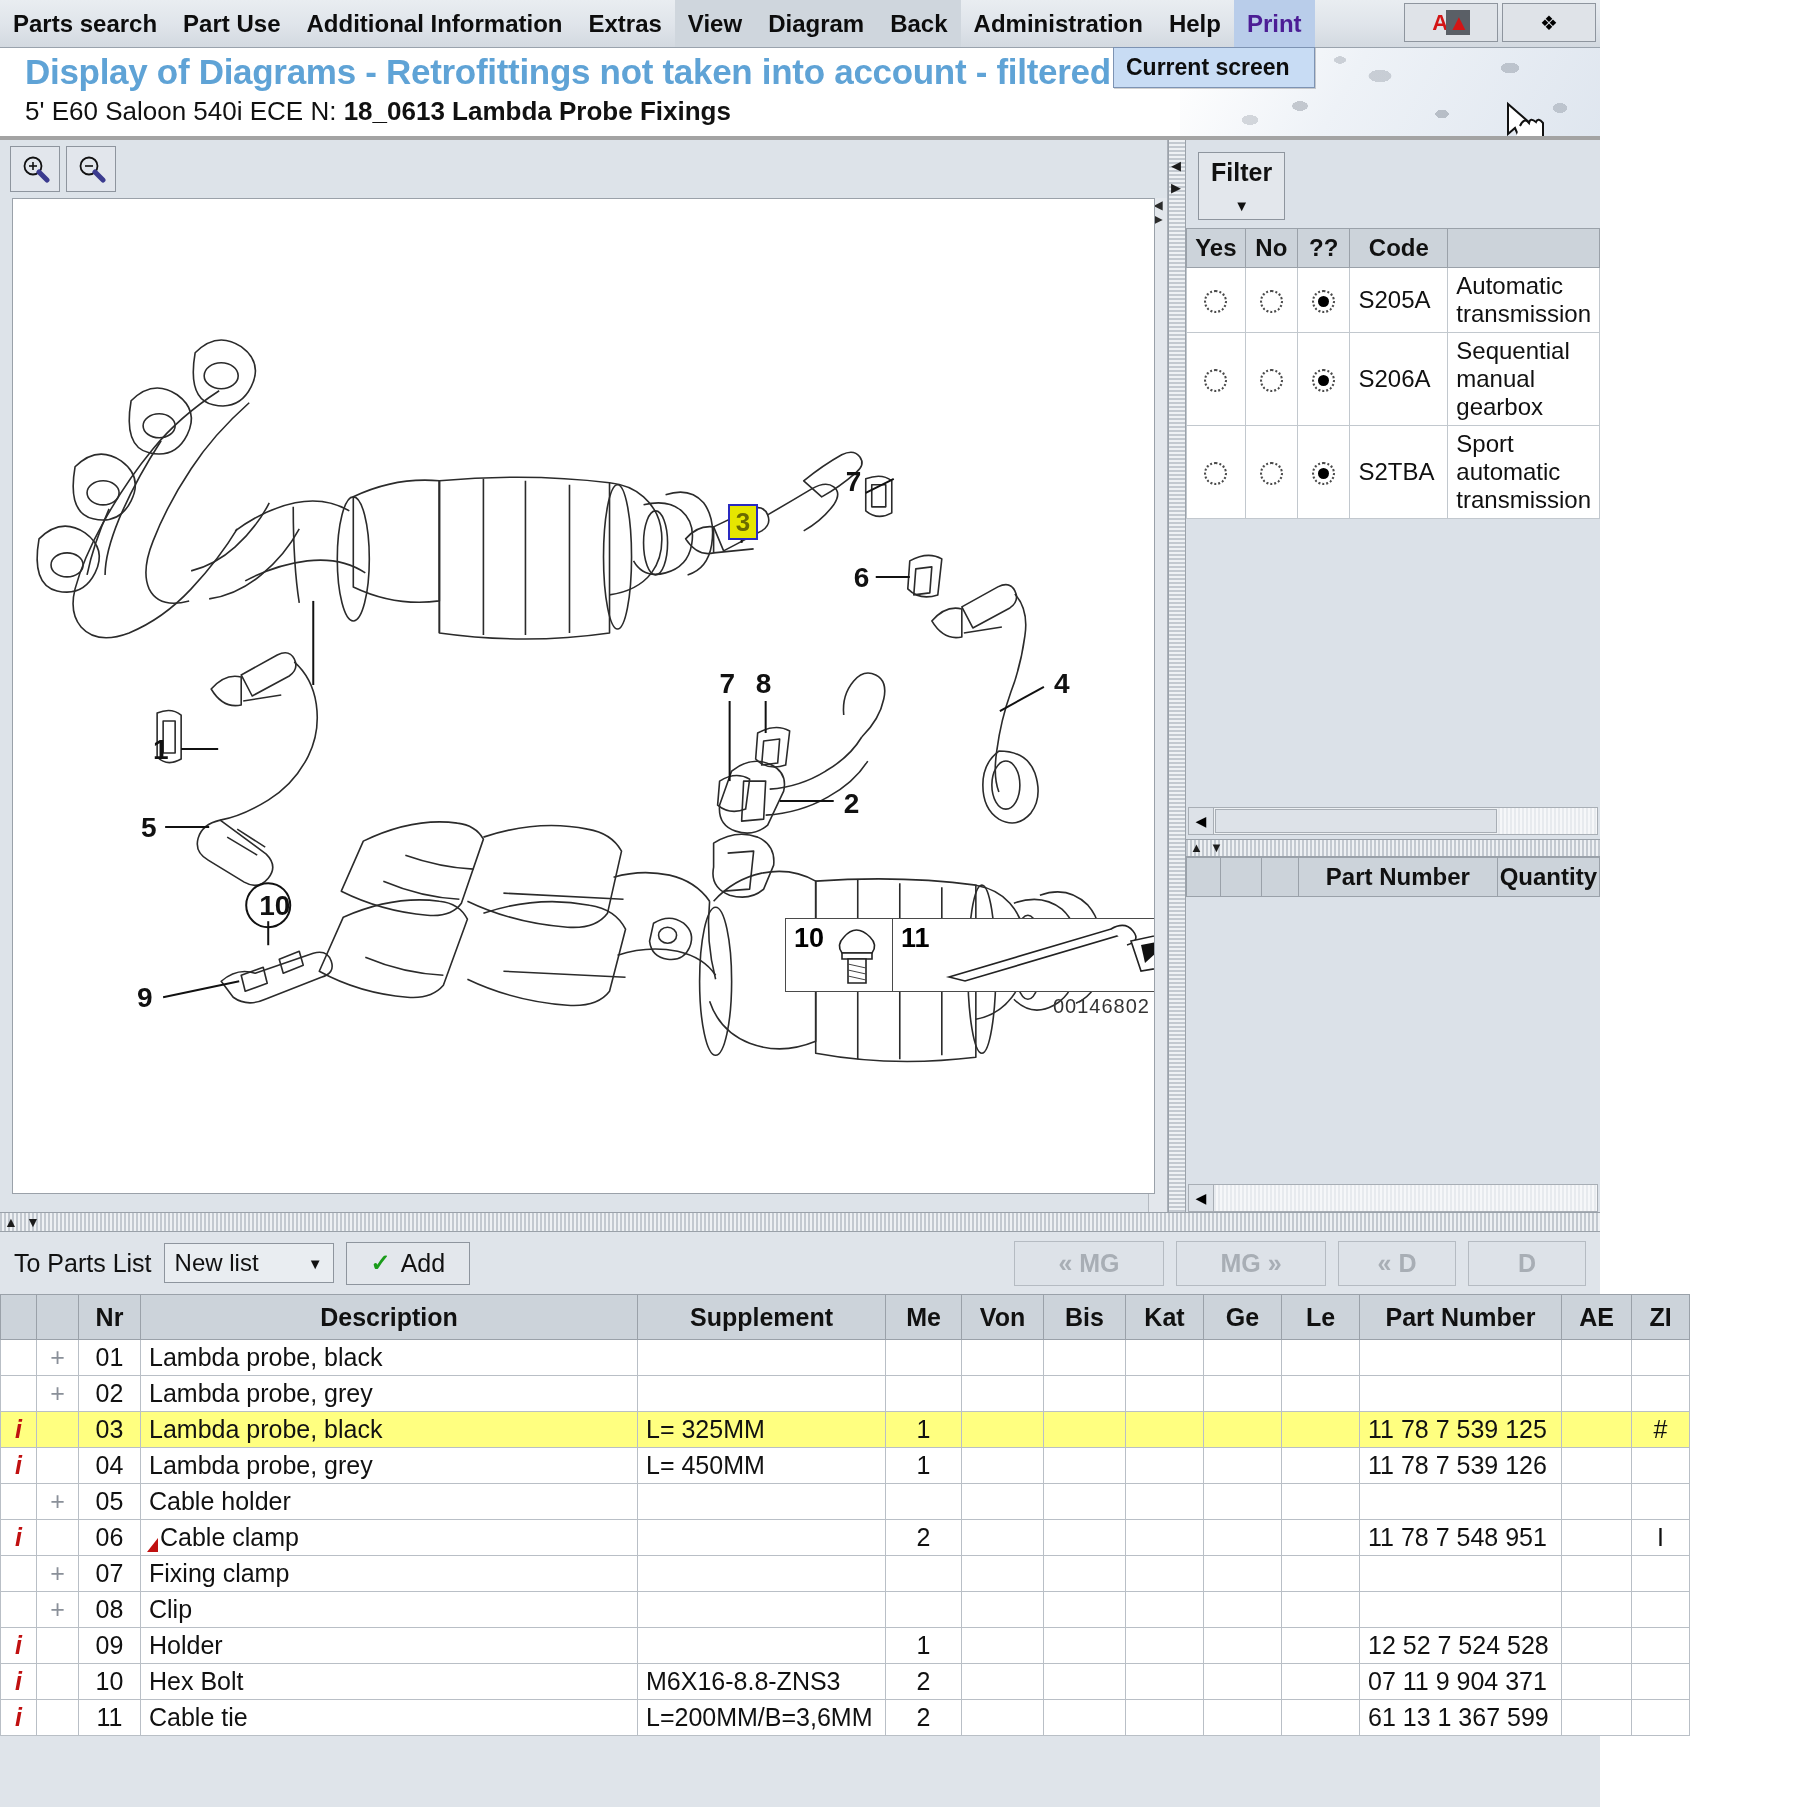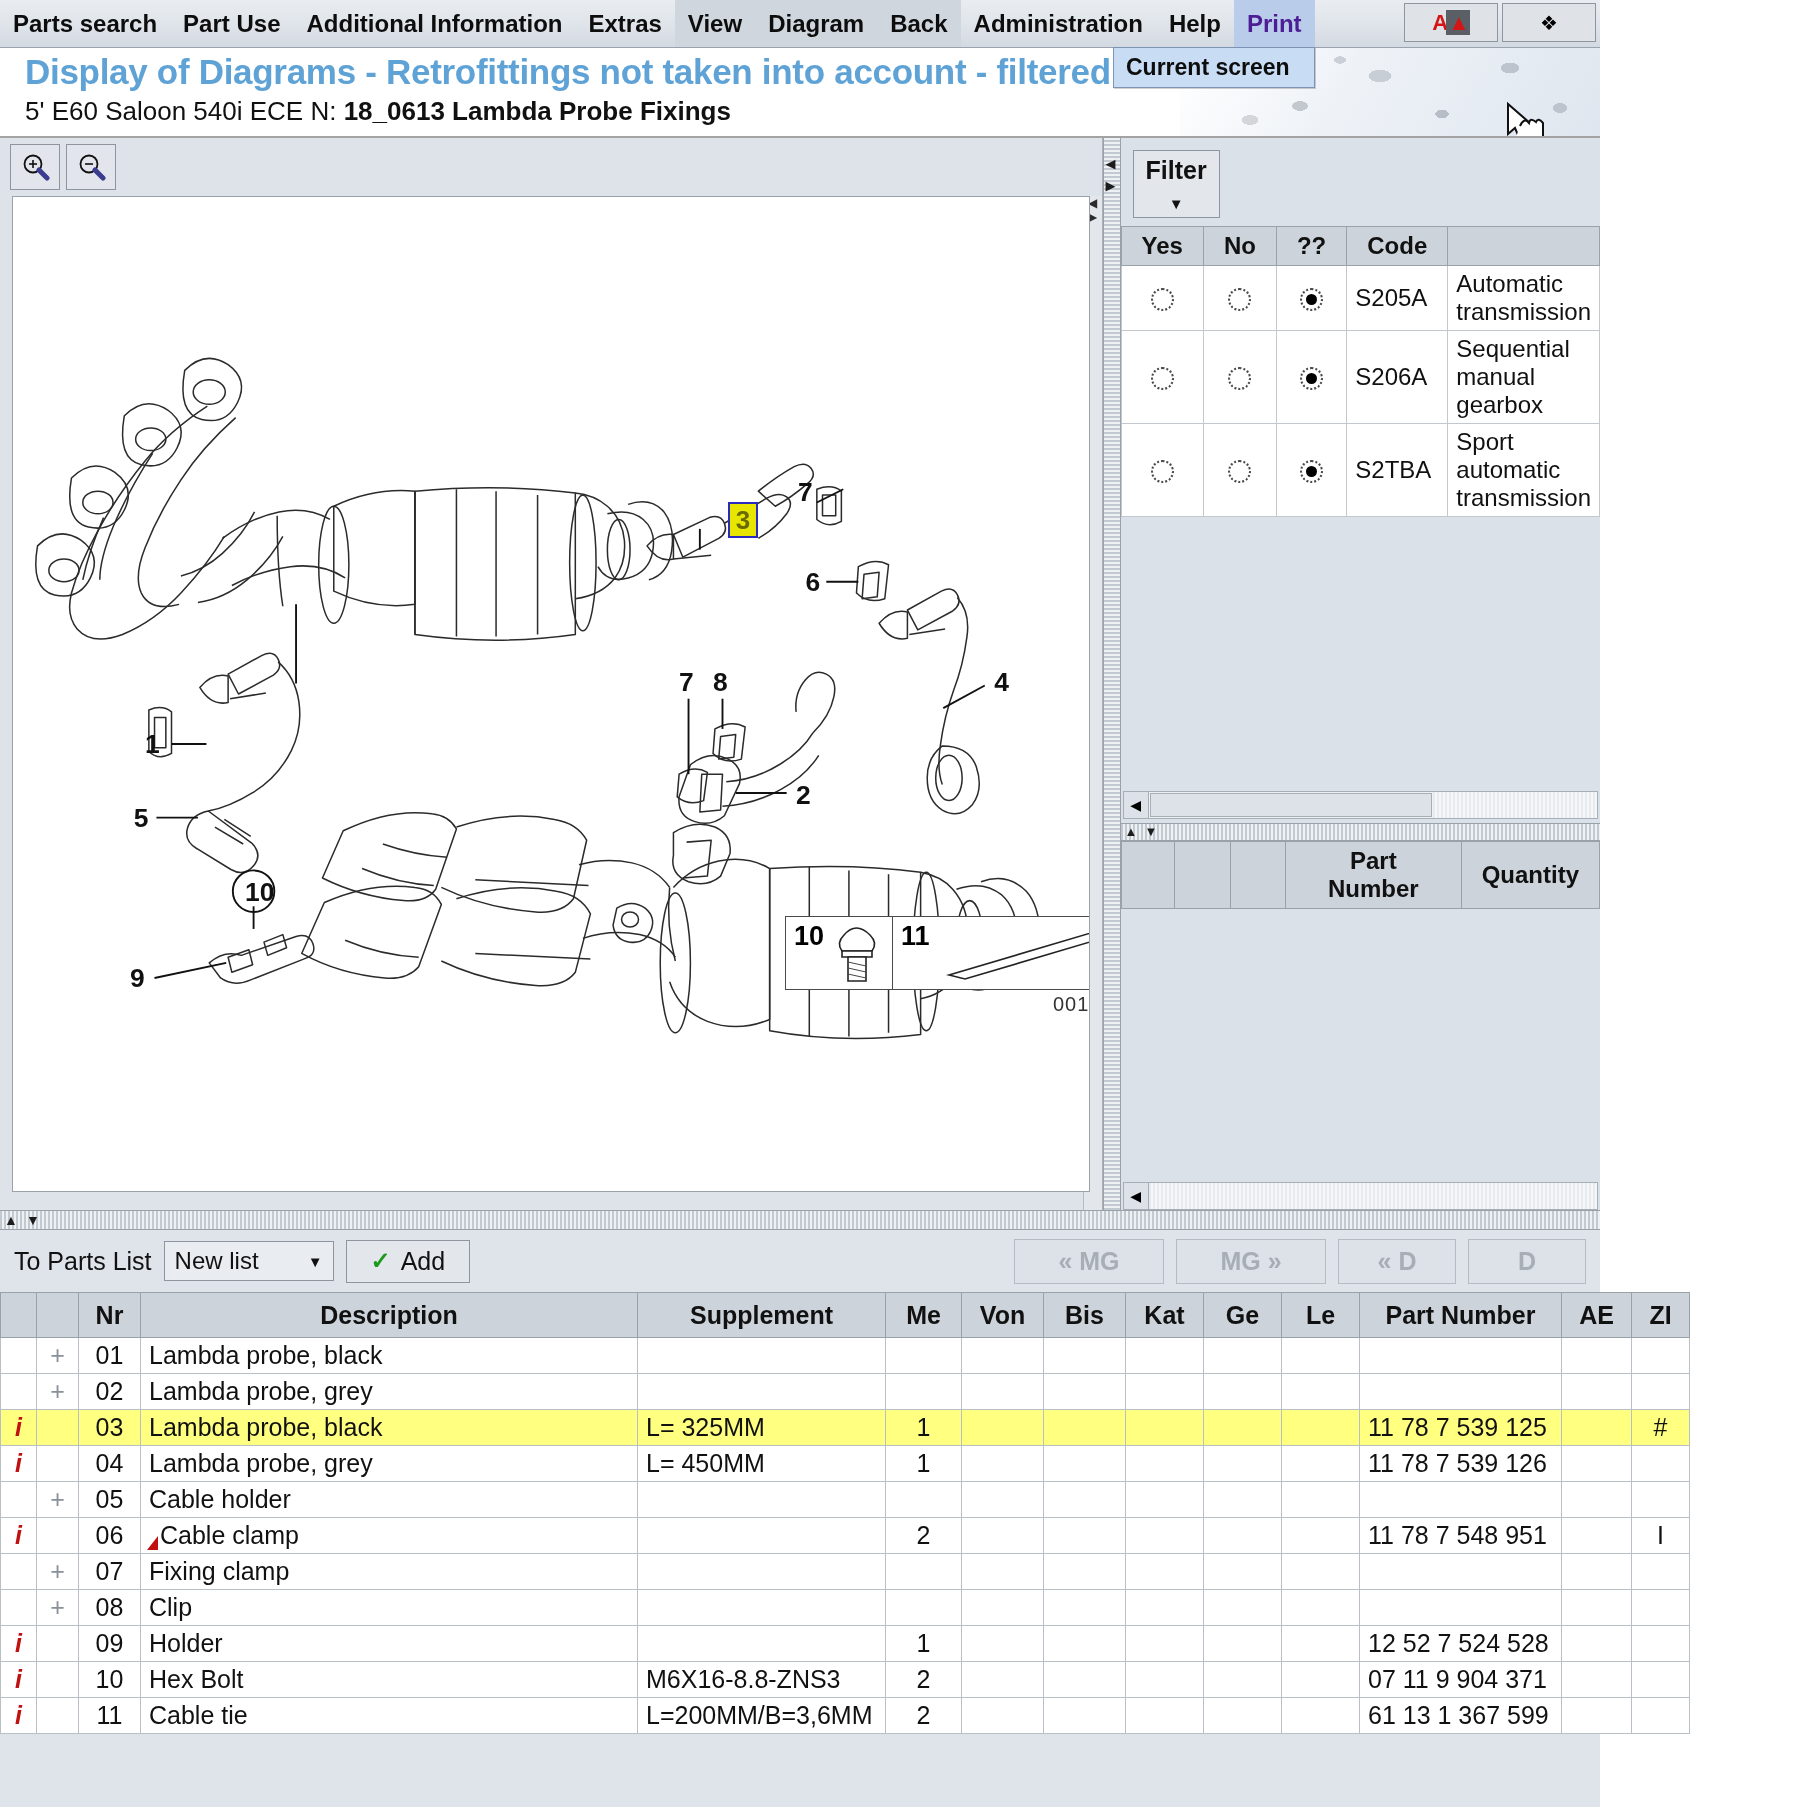--- a/index.html
+++ b/index.html
@@ -44,21 +44,21 @@
     z-index:40;
   }
   .dropdown-item{
     padding:6px 12px;font-size:23px;font-weight:bold;color:#0d0d0d;
     white-space:nowrap;
   }
 
   
   .titlebar{
     position:relative;height:88px;background:#ffffff;
-    border-bottom:2px solid #a3a3a3;overflow:hidden;
+    border-bottom:4px solid #a3a3a3;overflow:hidden;
   }
   .title-main{
     position:absolute;left:25px;top:4px;
     font-size:35px;font-weight:bold;color:#5fa3d6;
     letter-spacing:-.3px;white-space:nowrap;
   }
   .title-sub{
     position:absolute;left:25px;top:48px;
     font-size:26px;color:#111;white-space:nowrap;
   }
@@ -139,21 +139,21 @@
   .filter-btn{
     display:inline-flex;align-items:center;gap:10px;
     border:1px solid #8e959e;background:#e3e7ec;
     padding:5px 12px;font-size:25px;font-weight:bold;color:#111;flex-direction:column;
   }
   .caret{font-size:15px;}
 
   table.grid{border-collapse:collapse;width:100%;background:#fff;}
   table.grid th{
     background:#ccd3da;border:1px solid #9aa1a9;
-    font-size:24px;font-weight:bold;color:#111;padding:5px 20px;
+    font-size:24px;font-weight:bold;color:#111;padding:5px 2px;
   }
   table.grid td{
     border:1px solid #c2c8ce;font-size:24px;padding:4px 8px;color:#111;
     background:#fff;height:29px;
   }
   .radio{
     display:inline-block;width:19px;height:19px;border-radius:50%;
     border:2px dotted #4a4a4a;background:#fff;vertical-align:middle;
   }
   .radio.on{border:2px dotted #4a4a4a;position:relative;}

